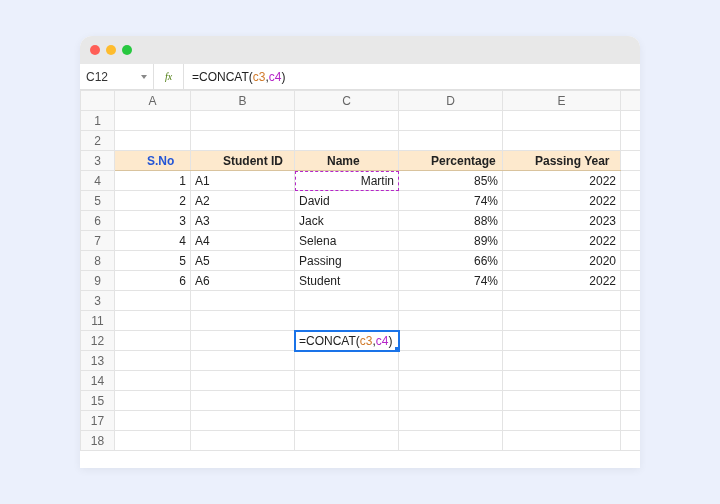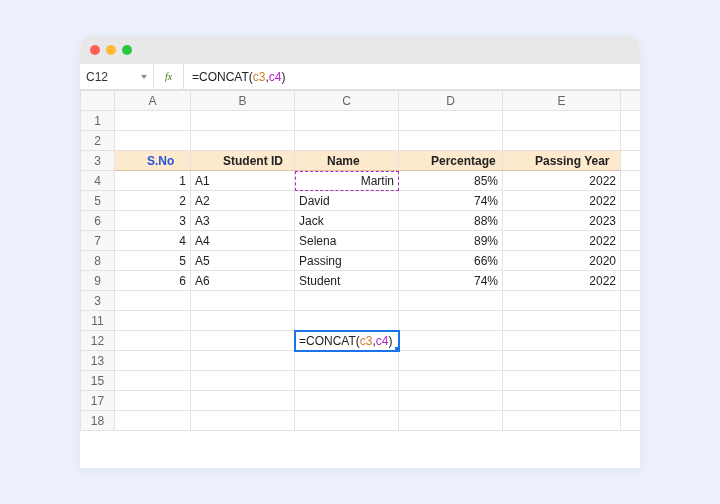--- a/index.html
+++ b/index.html
@@ -327,20 +327,29 @@
           <tr>
             <th class="rowhead">13</th>
             <td></td>
             <td></td>
             <td></td>
             <td></td>
             <td></td>
             <td></td>
           </tr>
           <tr>
+            <th class="rowhead">14</th>
+            <td></td>
+            <td></td>
+            <td></td>
+            <td></td>
+            <td></td>
+            <td></td>
+          </tr>
+          <tr>
             <th class="rowhead">15</th>
             <td></td>
             <td></td>
             <td></td>
             <td></td>
             <td></td>
             <td></td>
           </tr>
           <tr>
             <th class="rowhead">17</th>

